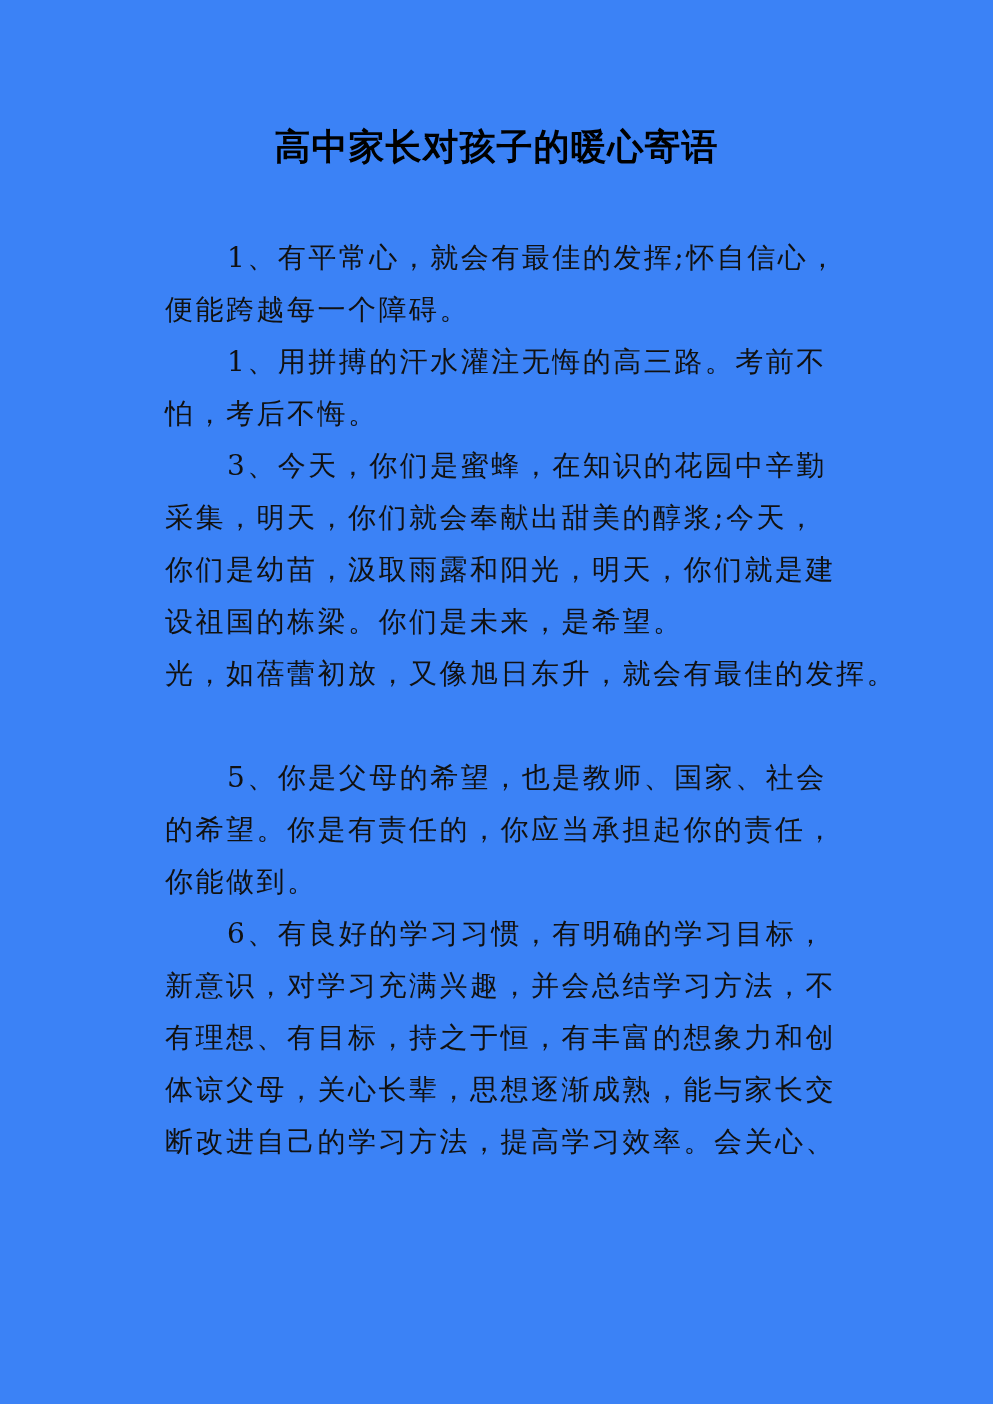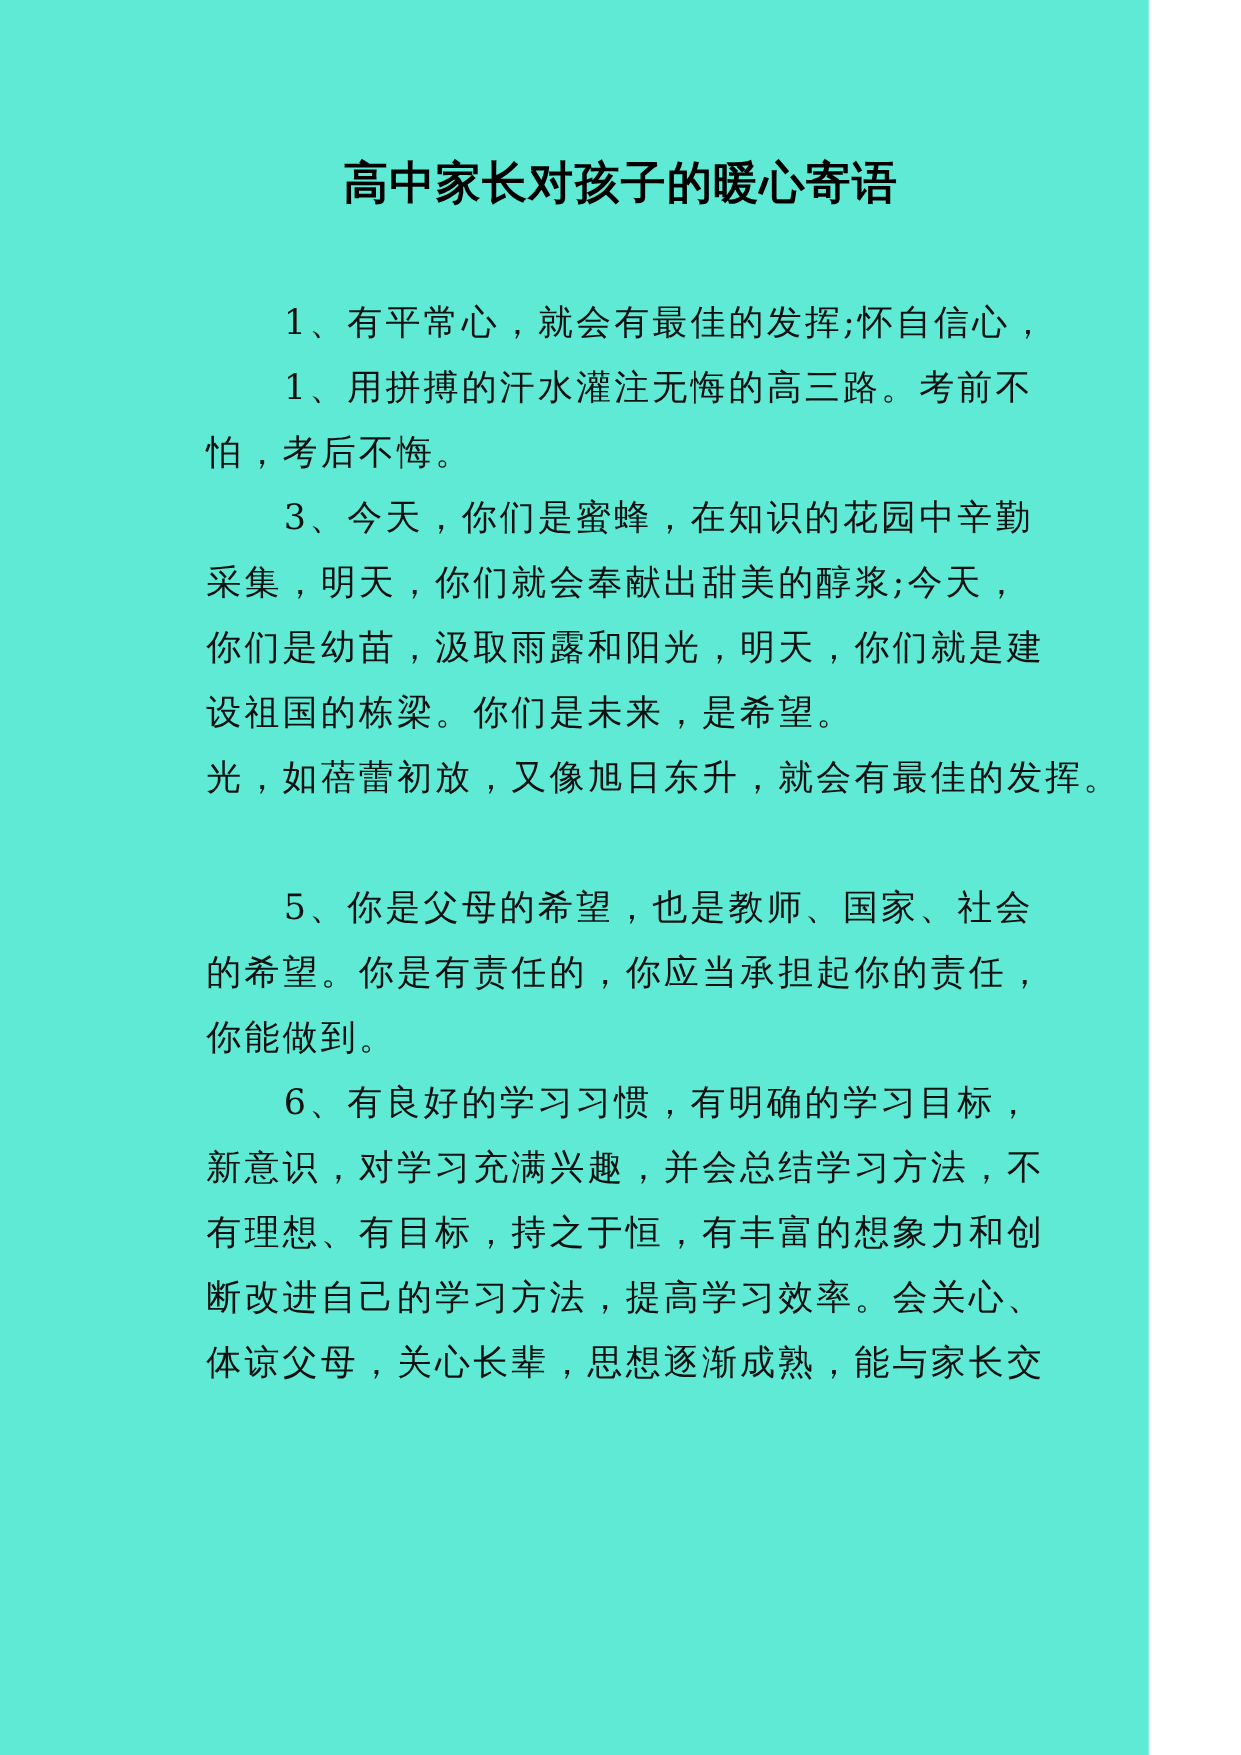--- a/index.html
+++ b/index.html
@@ -12,23 +12,23 @@
     height: 1404px;
     position: relative;
     overflow: hidden;
     font-family: "DejaVu Serif", "Liberation Serif", serif;
     color: #111111;
   }
   .page {
     position: absolute;
     left: 0;
     top: 0;
-    width: 919px;
+    width: 993px;
     height: 1404px;
-    background: #5eead4;
+    background: #3b82f6;
   }
   .title {
     position: absolute;
     left: 0;
     top: 122px;
     width: 993px;
     text-align: center;
     font-family: "DejaVu Sans", "Liberation Sans", sans-serif;
     font-weight: bold;
     font-size: 36px;
@@ -61,20 +61,21 @@
 </style>
 </head>
 <body>
 
 <div class="page">
   <div class="title">高中家长对孩子的暖心寄语</div>
 
   <div class="body">
     <div>
       <span class="line indent">1、有平常心，就会有最佳的发挥;怀自信心，</span>
+      <span class="line">便能跨越每一个障碍。</span>
     </div>
     <div>
       <span class="line indent">1、用拼搏的汗水灌注无悔的高三路。考前不</span>
       <span class="line">怕，考后不悔。</span>
     </div>
     <div>
       <span class="line indent">3、今天，你们是蜜蜂，在知识的花园中辛勤</span>
       <span class="line">采集，明天，你们就会奉献出甜美的醇浆;今天，</span>
       <span class="line">你们是幼苗，汲取雨露和阳光，明天，你们就是建</span>
       <span class="line">设祖国的栋梁。你们是未来，是希望。</span>
@@ -85,17 +86,17 @@
     <div class="spacer"></div>
     <div>
       <span class="line indent">5、你是父母的希望，也是教师、国家、社会</span>
       <span class="line">的希望。你是有责任的，你应当承担起你的责任，</span>
       <span class="line">你能做到。</span>
     </div>
     <div>
       <span class="line indent">6、有良好的学习习惯，有明确的学习目标，</span>
       <span class="line">新意识，对学习充满兴趣，并会总结学习方法，不</span>
       <span class="line">有理想、有目标，持之于恒，有丰富的想象力和创</span>
+      <span class="line">体谅父母，关心长辈，思想逐渐成熟，能与家长交</span>
       <span class="line">断改进自己的学习方法，提高学习效率。会关心、</span>
-      <span class="line">体谅父母，关心长辈，思想逐渐成熟，能与家长交</span>
     </div>
   </div>
 </div>
 
 </body></html>

